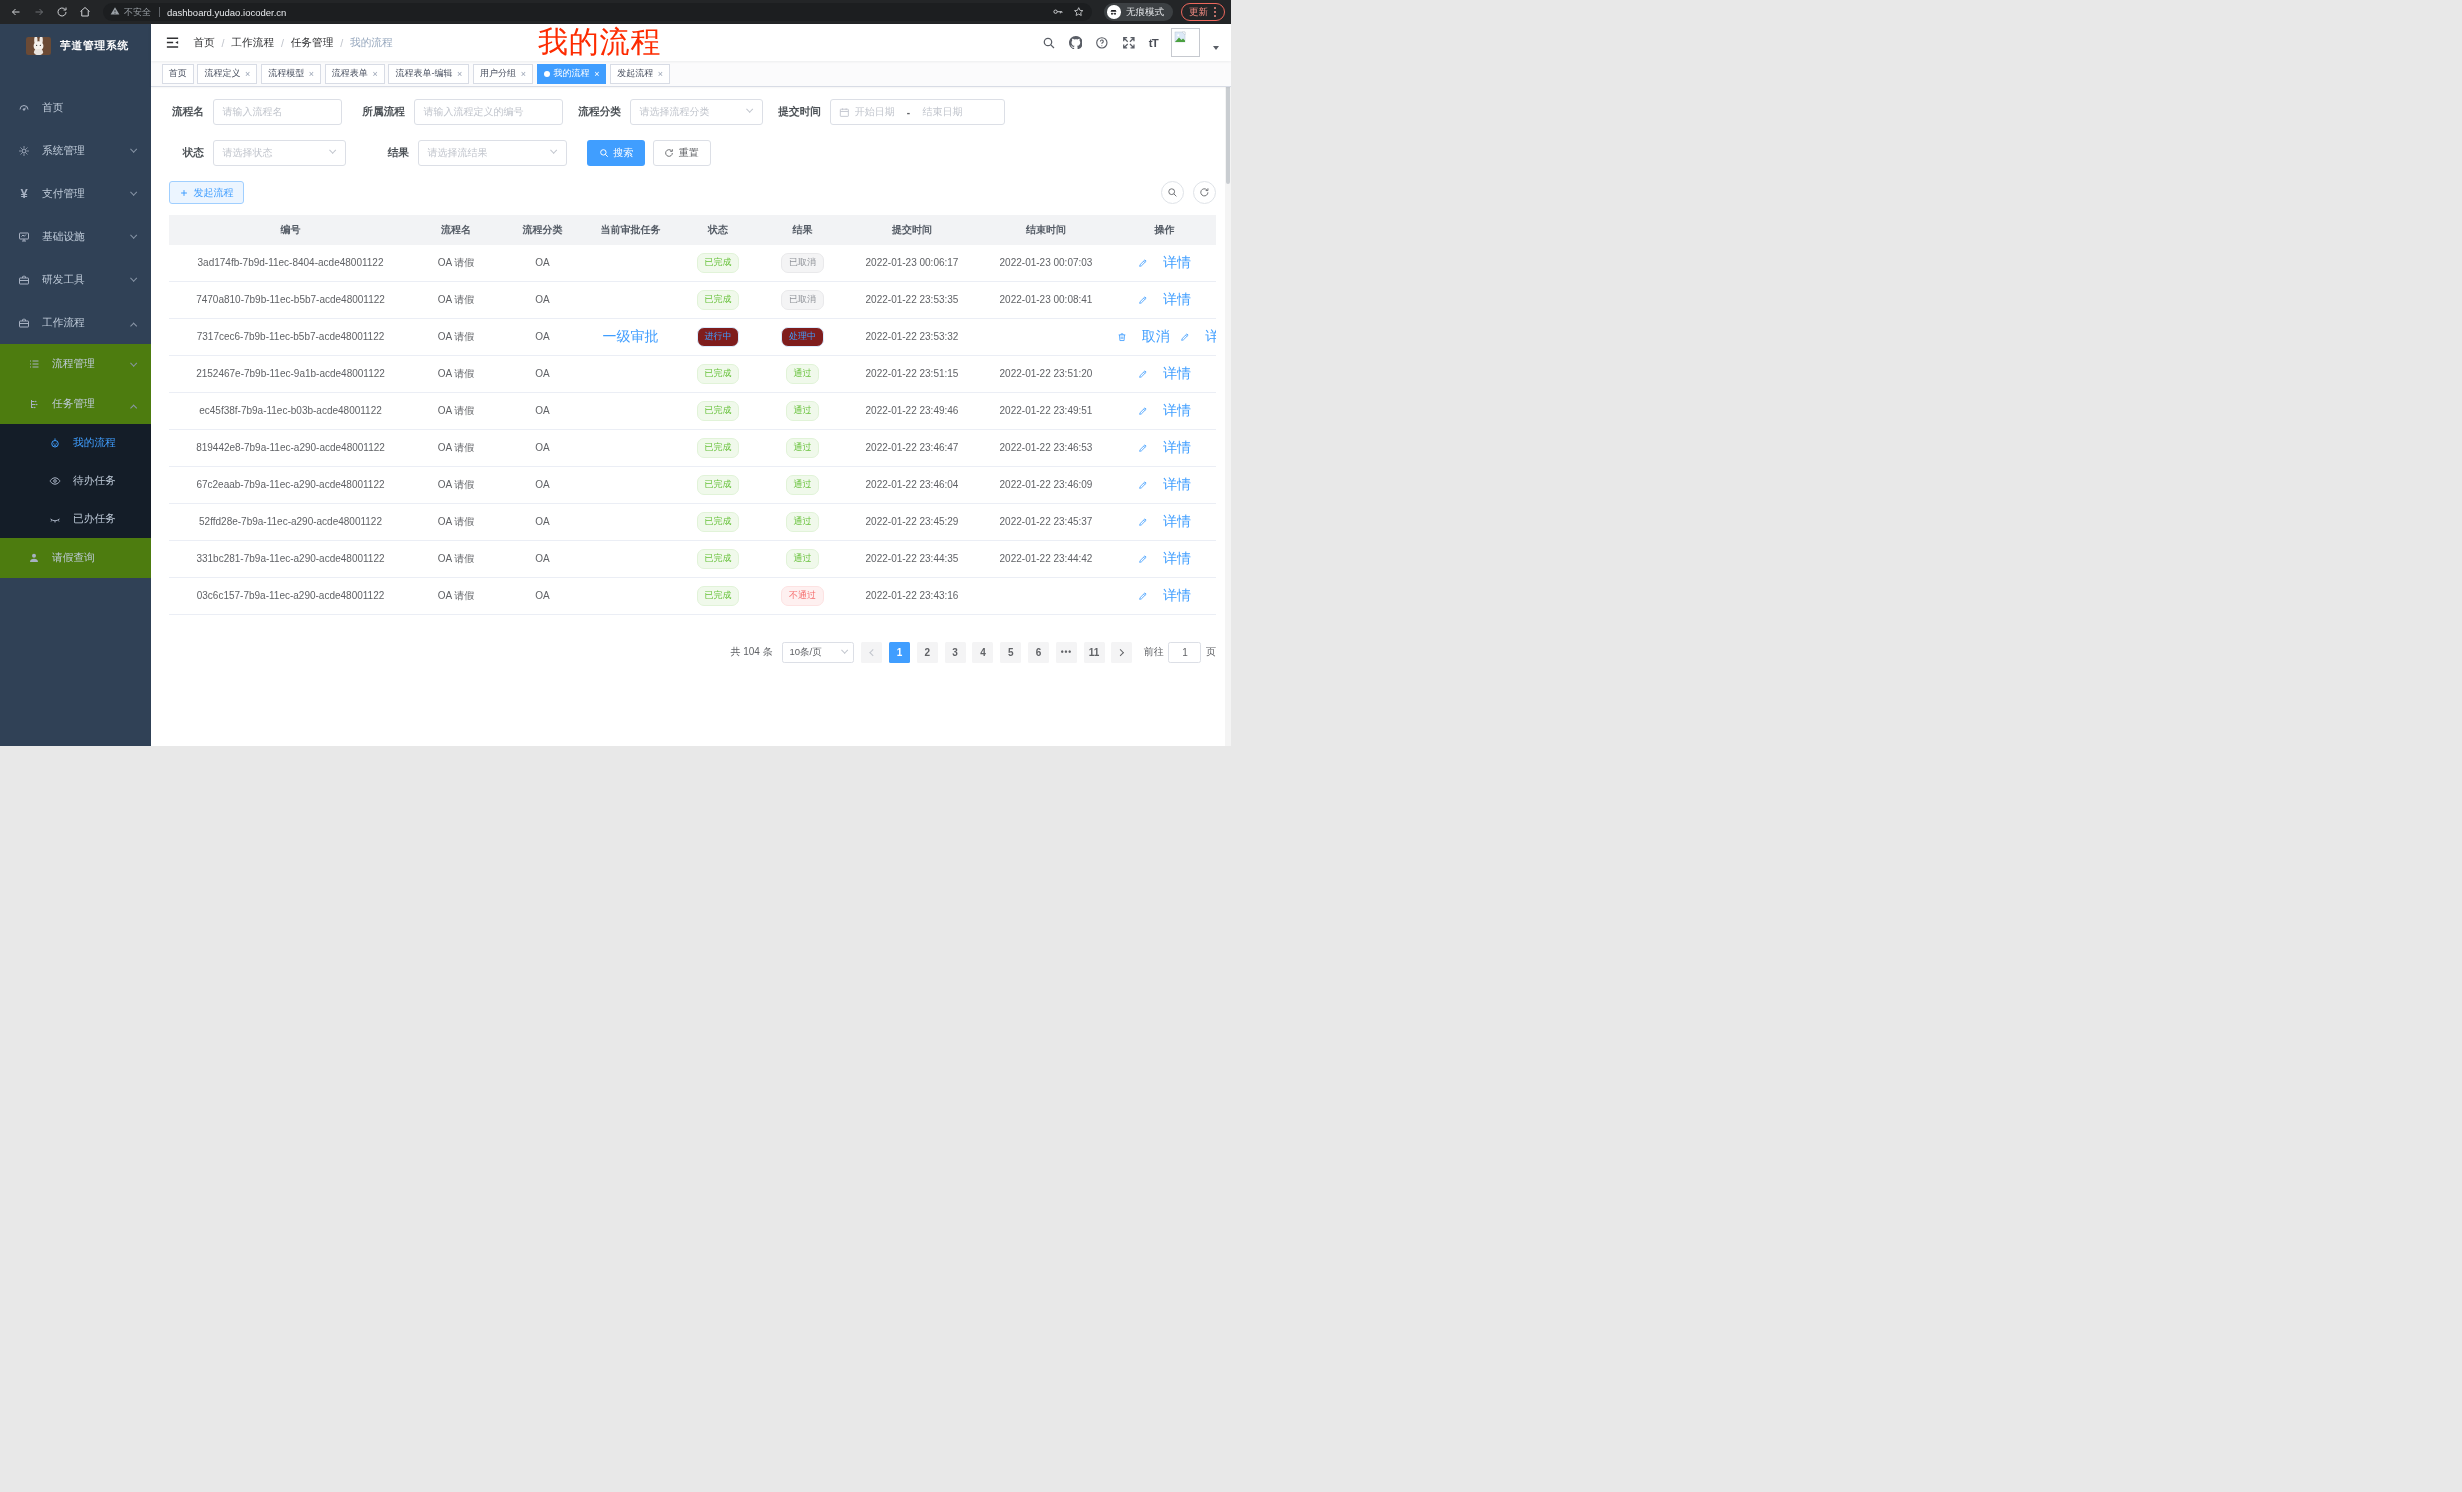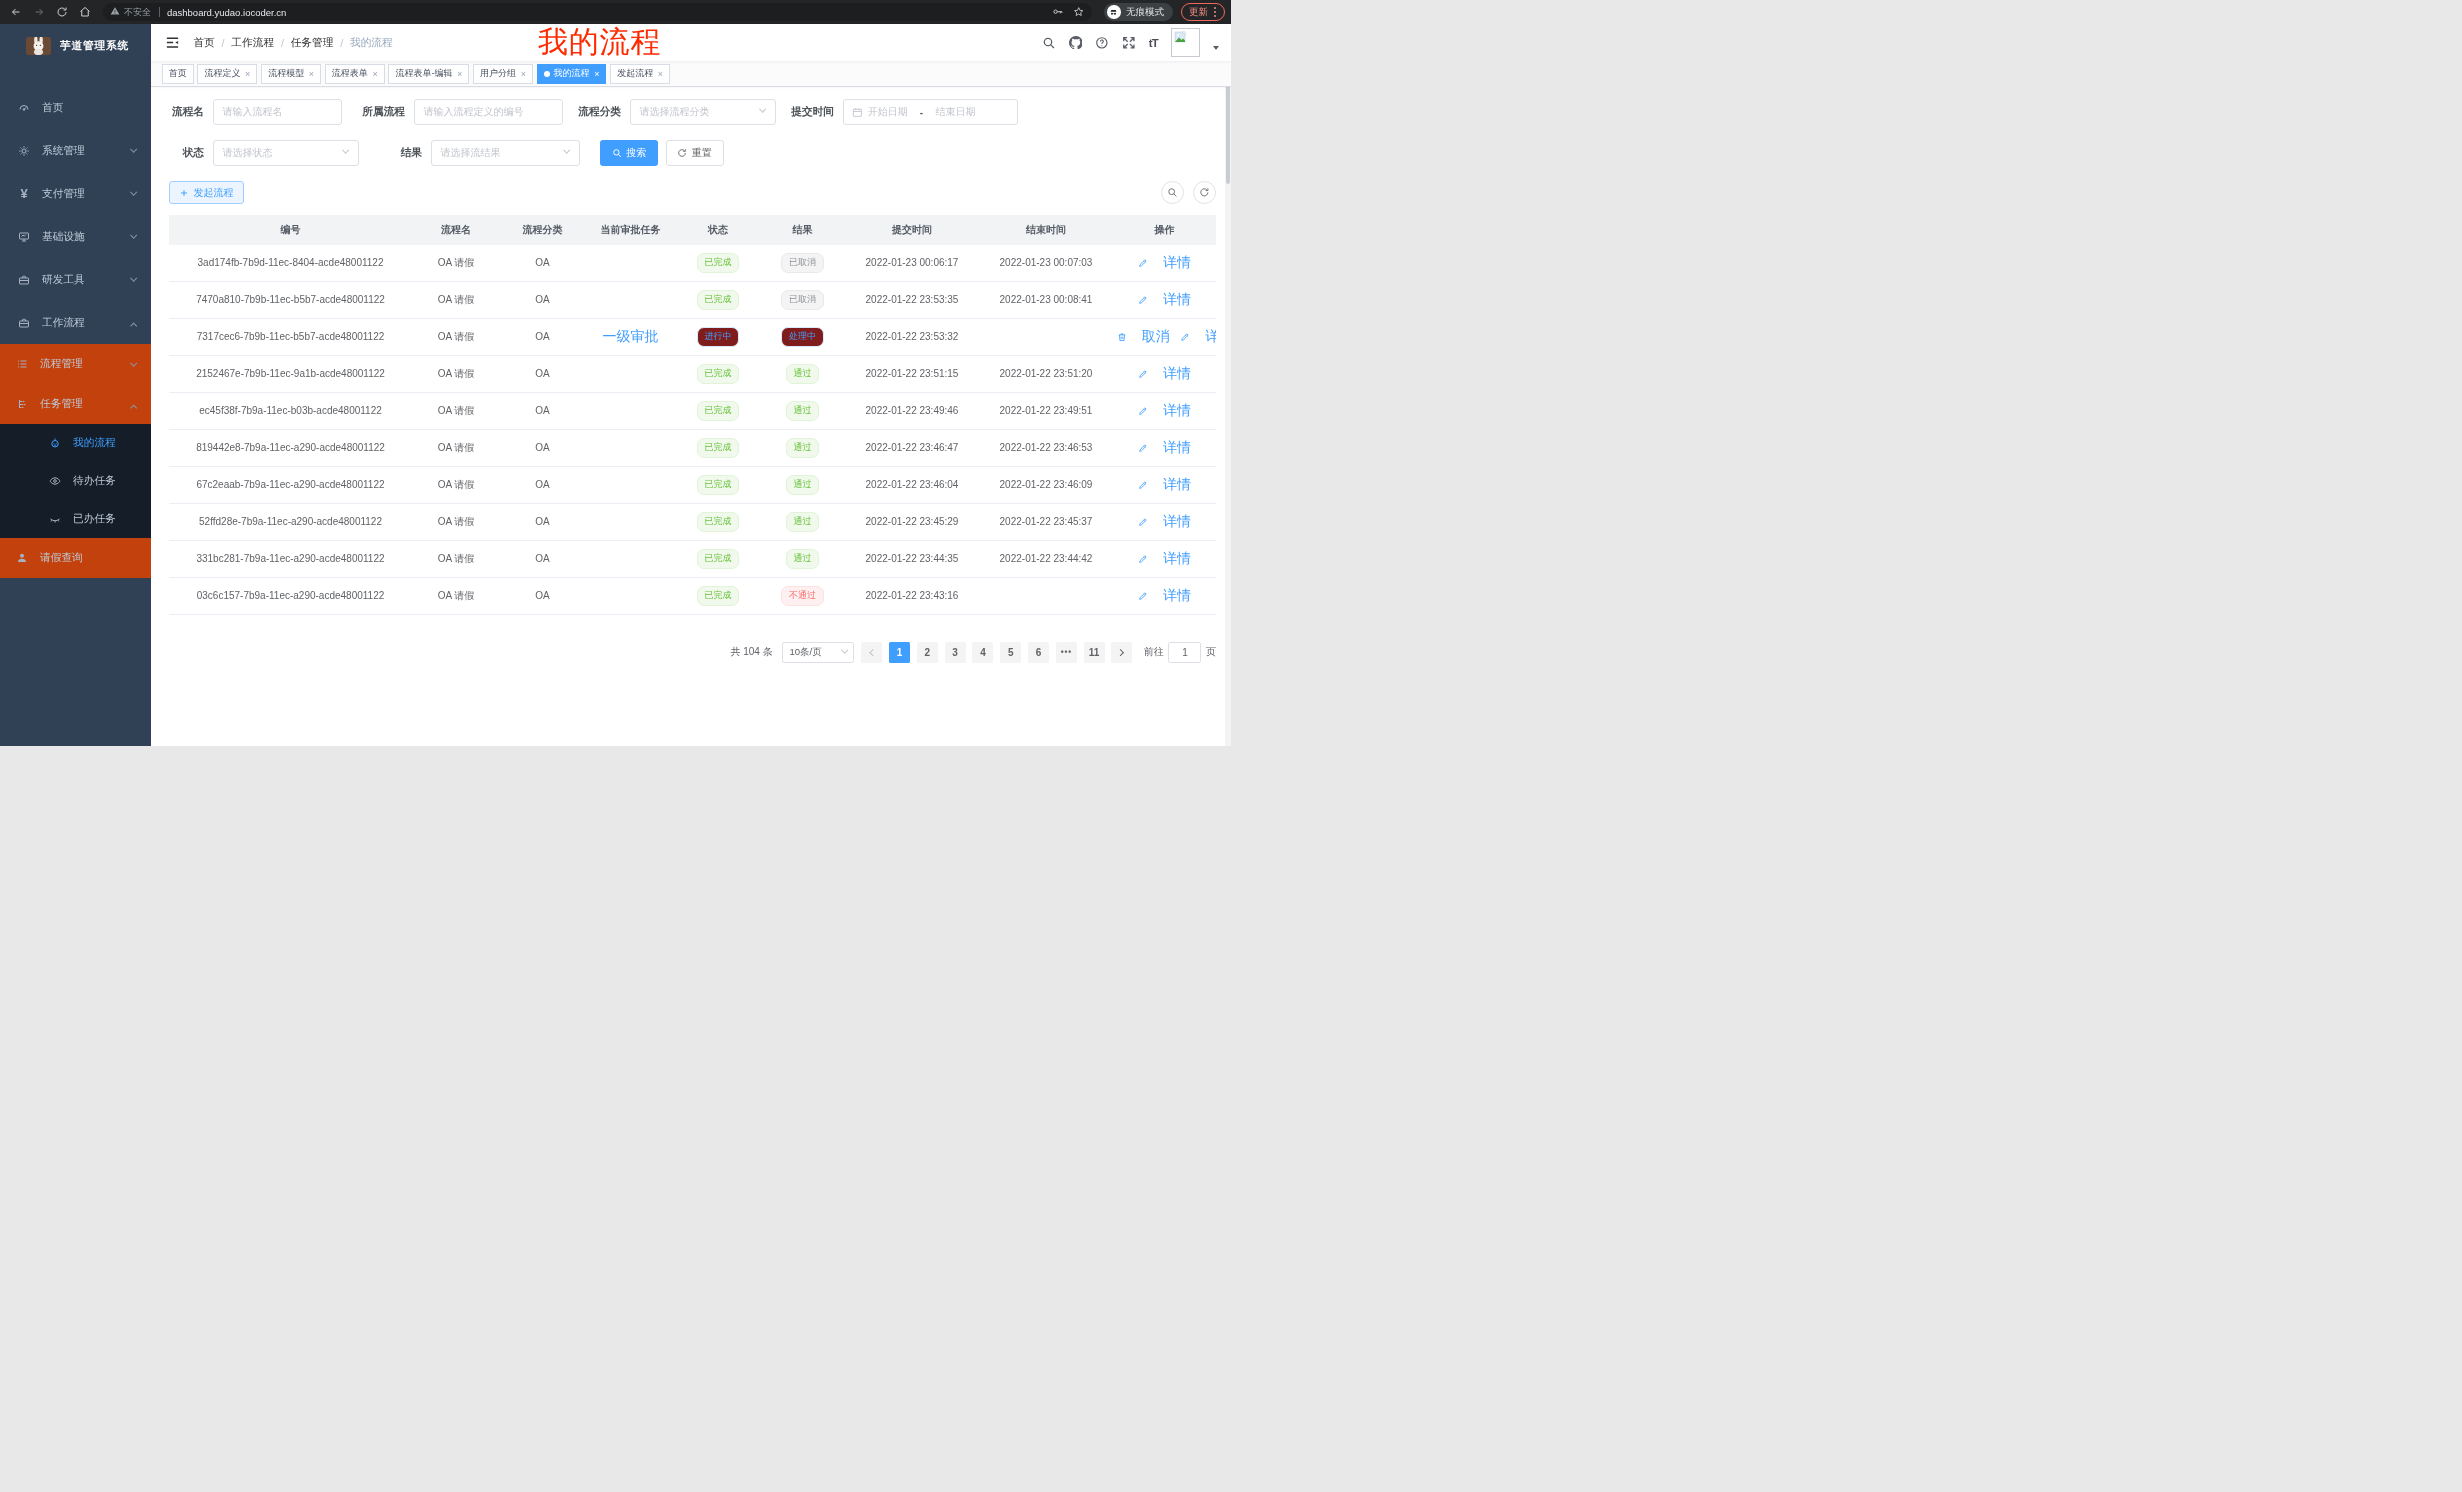--- a/index.html
+++ b/index.html
@@ -32,21 +32,21 @@
   .app { display:flex; height:722px; }
 
   
   .sidebar { width:151px; background:#304156; color:#bfcbd9; flex:0 0 auto; overflow:hidden; }
   .logo { height:44px; display:flex; align-items:center; gap:9px; padding-left:26px; }
   .logo-img { width:25px; height:18px; border-radius:2.3px; overflow:hidden; flex:0 0 auto; }
   .logo-title { color:#fff; font-size:10.7px; font-weight:bold; letter-spacing:0.8px; }
   .menu { margin-top:18px; }
   .m-item { display:flex; align-items:center; cursor:pointer; font-size:10.7px; }
   .m1 { height:43px; padding-left:18px; }
-  .m2 { height:40px; padding-left:16px; background:#c2410c; }
+  .m2 { height:40px; padding-left:28px; background:#4d7c0f; }
   .m3 { height:38px; padding-left:49px; background:#141d28; }
   .m-item .mi { width:12px; height:12px; margin-right:12px; display:flex; align-items:center; justify-content:center; color:#a7b1c2; flex:0 0 auto; }
   .m-item .mi svg { width:12px; height:12px; }
   .m-item .lbl { flex:1; white-space:nowrap; }
   .m-item .chv-w { margin-right:15px; color:#8a97a8; }
   .m-item.active { color:#409eff; }
   .m-item.active .mi { color:#409eff; }
   .chv { display:inline-block; width:5.3px; height:5.3px; border-right:1.1px solid currentColor; border-bottom:1.1px solid currentColor; }
   .chv.down { transform:rotate(45deg) translate(-1.5px,-1.5px); }
   .chv.up { transform:rotate(-135deg) translate(-1.5px,-1.5px); }
@@ -80,21 +80,21 @@
 
   
   .content { flex:1; padding:12px 15px 0 18px; background:#fff; overflow:hidden; }
   .f-row { display:flex; align-items:center; height:26px; margin-bottom:15px; }
   .f-label { font-size:10.7px; color:#4e5358; font-weight:700; text-align:right; padding-right:9px; white-space:nowrap; }
   .w1 { width:44px; } .w2 { width:72px; } .w3 { width:67px; } .w4 { width:67px; }
   .ctl { height:26px; border:0.8px solid #dcdfe6; border-radius:3px; background:#fff; display:flex; align-items:center; padding:0 8.4px; font-size:10px; color:#c0c4cc; gap:4.6px; }
   .ctl .ph { flex:1; white-space:nowrap; overflow:hidden; }
   .ctl .chv { color:#c0c4cc; flex:0 0 auto; margin-right:1.5px; }
   .ctl svg { width:10.7px; height:10.7px; flex:0 0 auto; }
-  .in1 { width:129px; } .in2 { width:149px; } .in3 { width:146px;gap:14px; } .in4 { width:175px; }
+  .in1 { width:129px; } .in2 { width:149px; } .in3 { width:133px;gap:14px; } .in4 { width:175px; }
   .range .dash { color:#606266; font-weight:bold; padding:0 7.6px; }
   .btn { height:26px; border-radius:3px; display:inline-flex; align-items:center; justify-content:center; gap:4.6px; font-size:10px; padding:0 10.7px; cursor:pointer; border:0.8px solid transparent; }
   .btn svg { width:10px; height:10px; }
   .btn-primary { background:#409eff; color:#fff; margin-left:20px; }
   .btn-plain { background:#fff; border-color:#dcdfe6; color:#606266; margin-left:7.6px; }
   .btn-light { height:23px; background:#ecf5ff; border-color:#a0cfff; color:#409eff; padding:0 9px; font-size:10px; }
 
   .toolbar { display:flex; align-items:center; margin-top:1.5px; }
   .tool-right { margin-left:auto; display:flex; gap:9px; }
   .circle-btn { width:23px; height:23px; border-radius:50%; border:0.8px solid #dfe3e8; background:#fff; color:#606266; display:flex; align-items:center; justify-content:center; cursor:pointer; }

